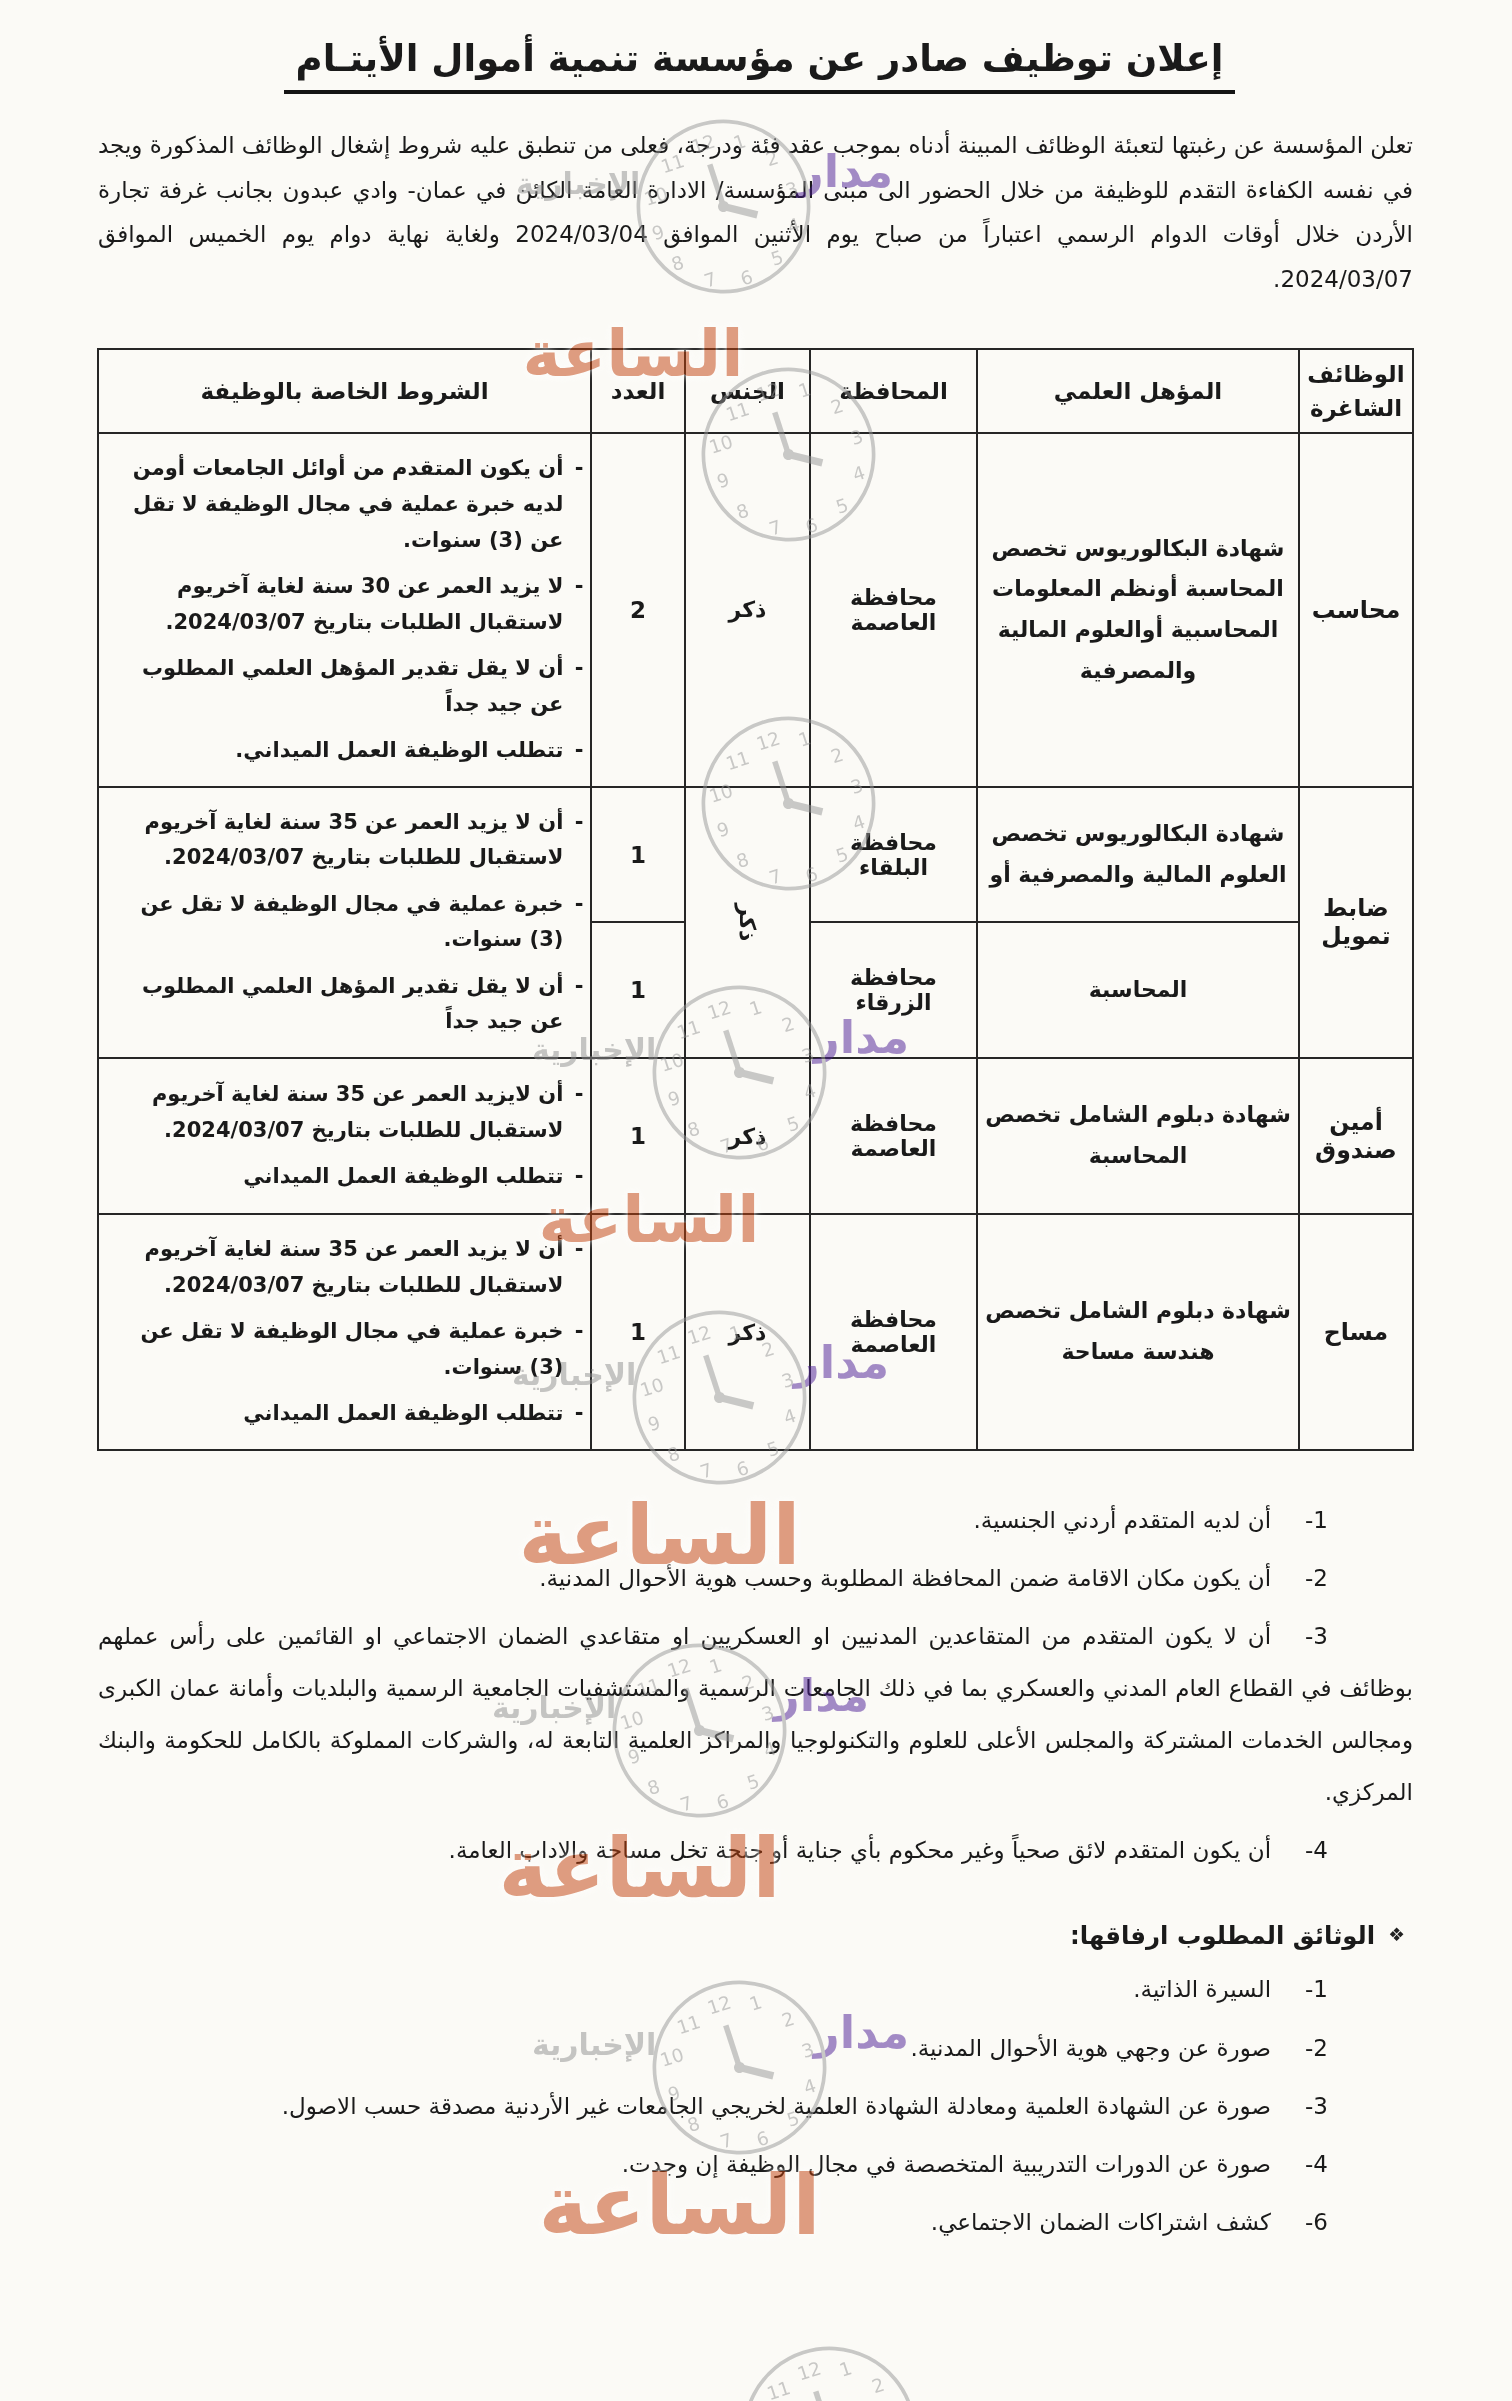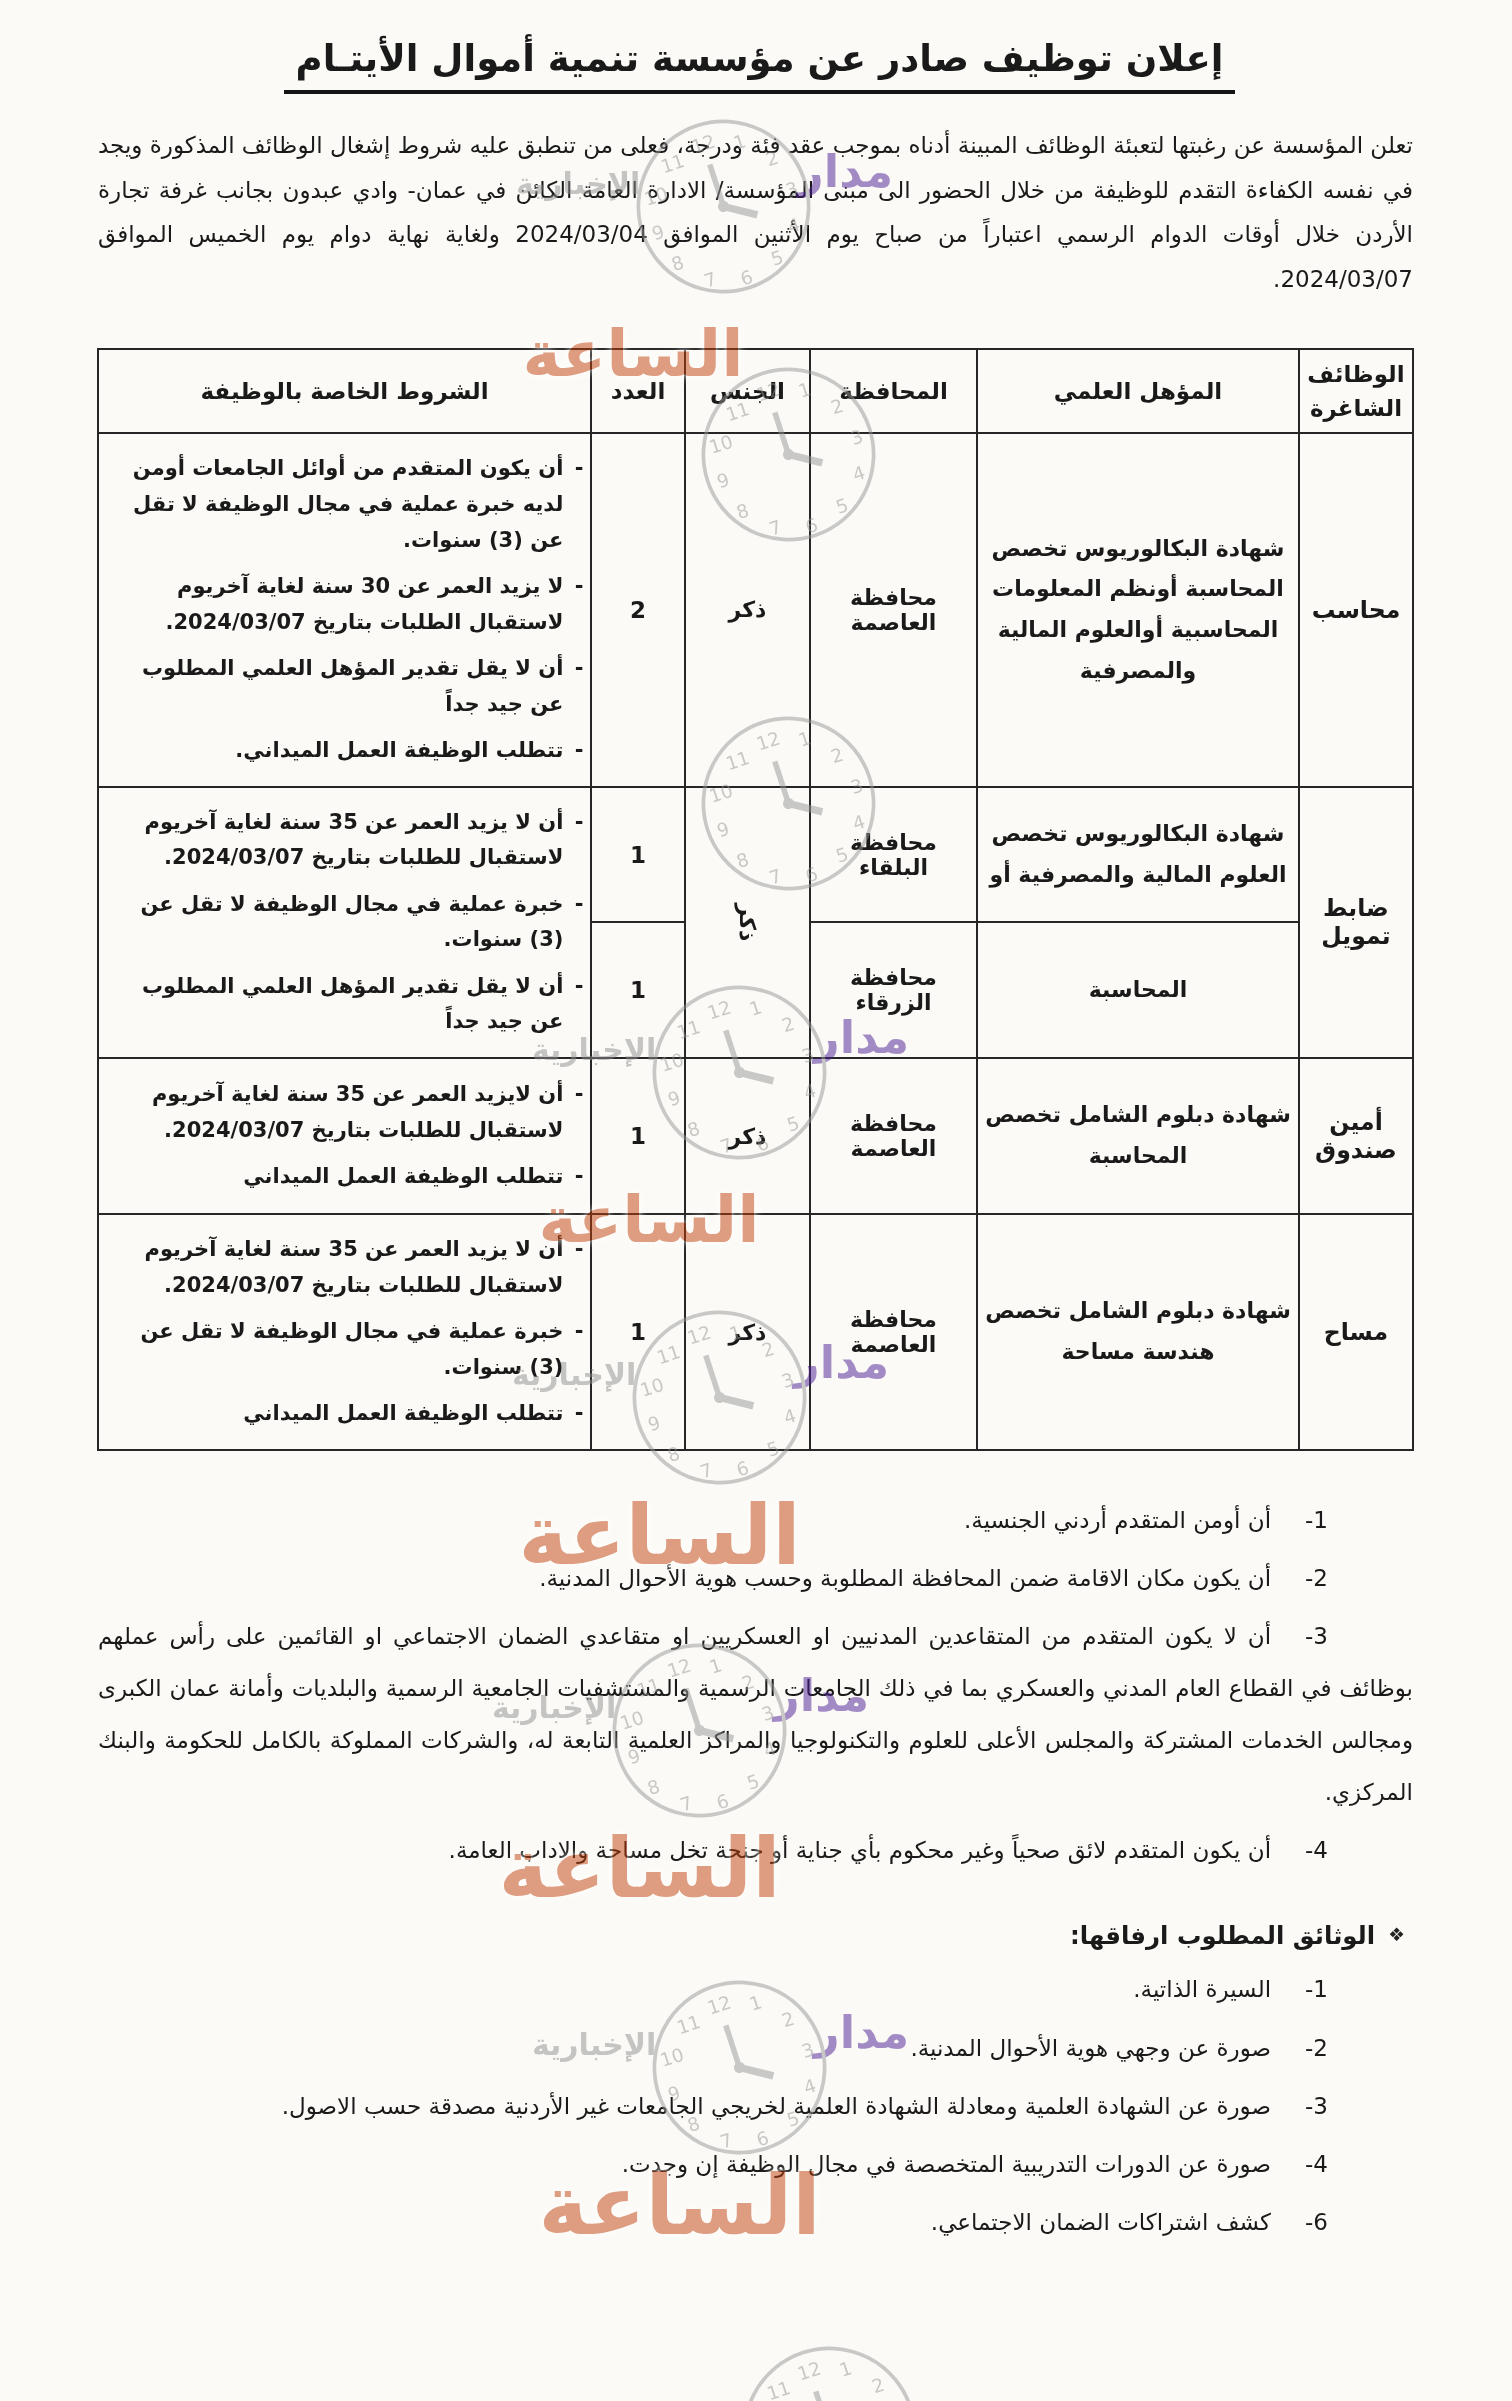--- a/index.html
+++ b/index.html
@@ -305,21 +305,21 @@
               </div>
             </div>
         </td>
       </tr>
     </tbody>
   </table>
 
   <section class="section">
     <div class="num-list">
 
-        <div class="num-item"><span class="num">1-</span><span class="gap"></span><span class="item-text">أن أومن المتقدم أردني الجنسية.</span></div>
+        <div class="num-item"><span class="num">1-</span><span class="gap"></span><span class="item-text">أن لديه المتقدم أردني الجنسية.</span></div>
 
         <div class="num-item"><span class="num">2-</span><span class="gap"></span><span class="item-text">أن يكون مكان الاقامة ضمن المحافظة المطلوبة وحسب هوية الأحوال المدنية.</span></div>
 
         <div class="num-item"><span class="num">3-</span><span class="gap"></span><span class="item-text">أن لا يكون المتقدم من المتقاعدين المدنيين او العسكريين او متقاعدي الضمان الاجتماعي او القائمين على رأس عملهم بوظائف في القطاع العام المدني والعسكري بما في ذلك الجامعات الرسمية والمستشفيات الجامعية الرسمية والبلديات وأمانة عمان الكبرى ومجالس الخدمات المشتركة والمجلس الأعلى للعلوم والتكنولوجيا والمراكز العلمية التابعة له، والشركات المملوكة بالكامل للحكومة والبنك المركزي.</span></div>
 
         <div class="num-item"><span class="num">4-</span><span class="gap"></span><span class="item-text">أن يكون المتقدم لائق صحياً وغير محكوم بأي جناية أو جنحة تخل مساحة والاداب العامة.</span></div>
       </div>
   </section>
 
   <section class="section">

